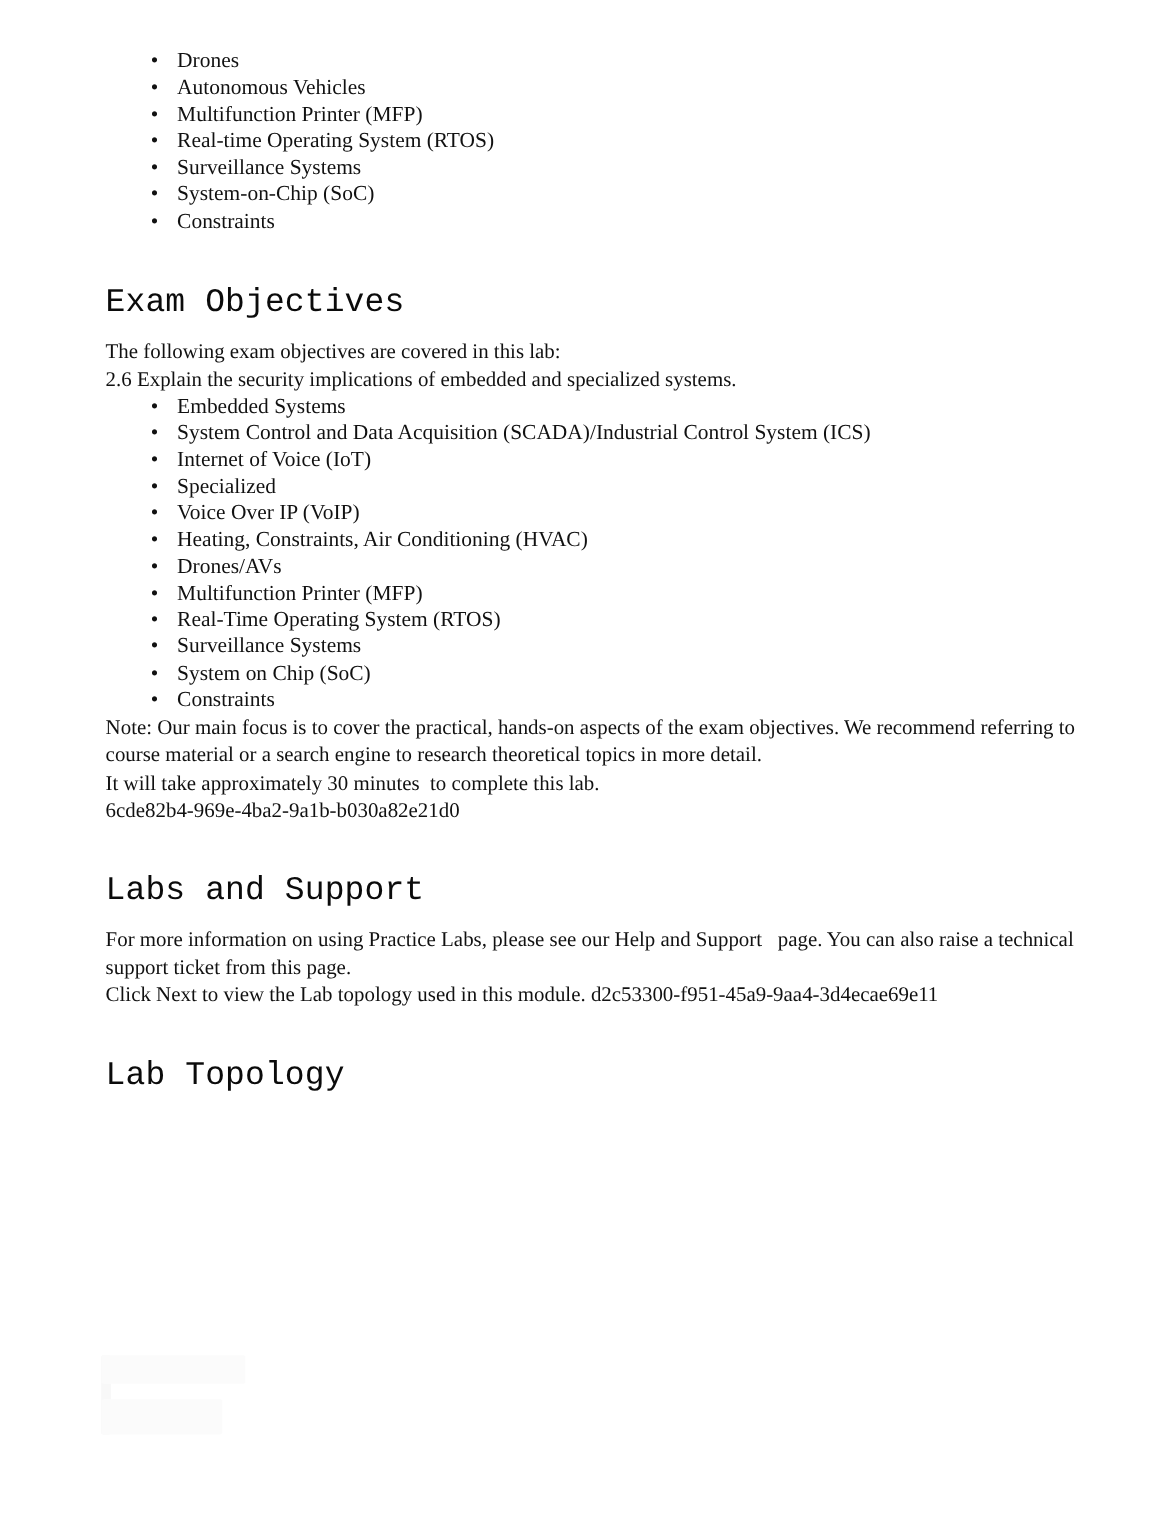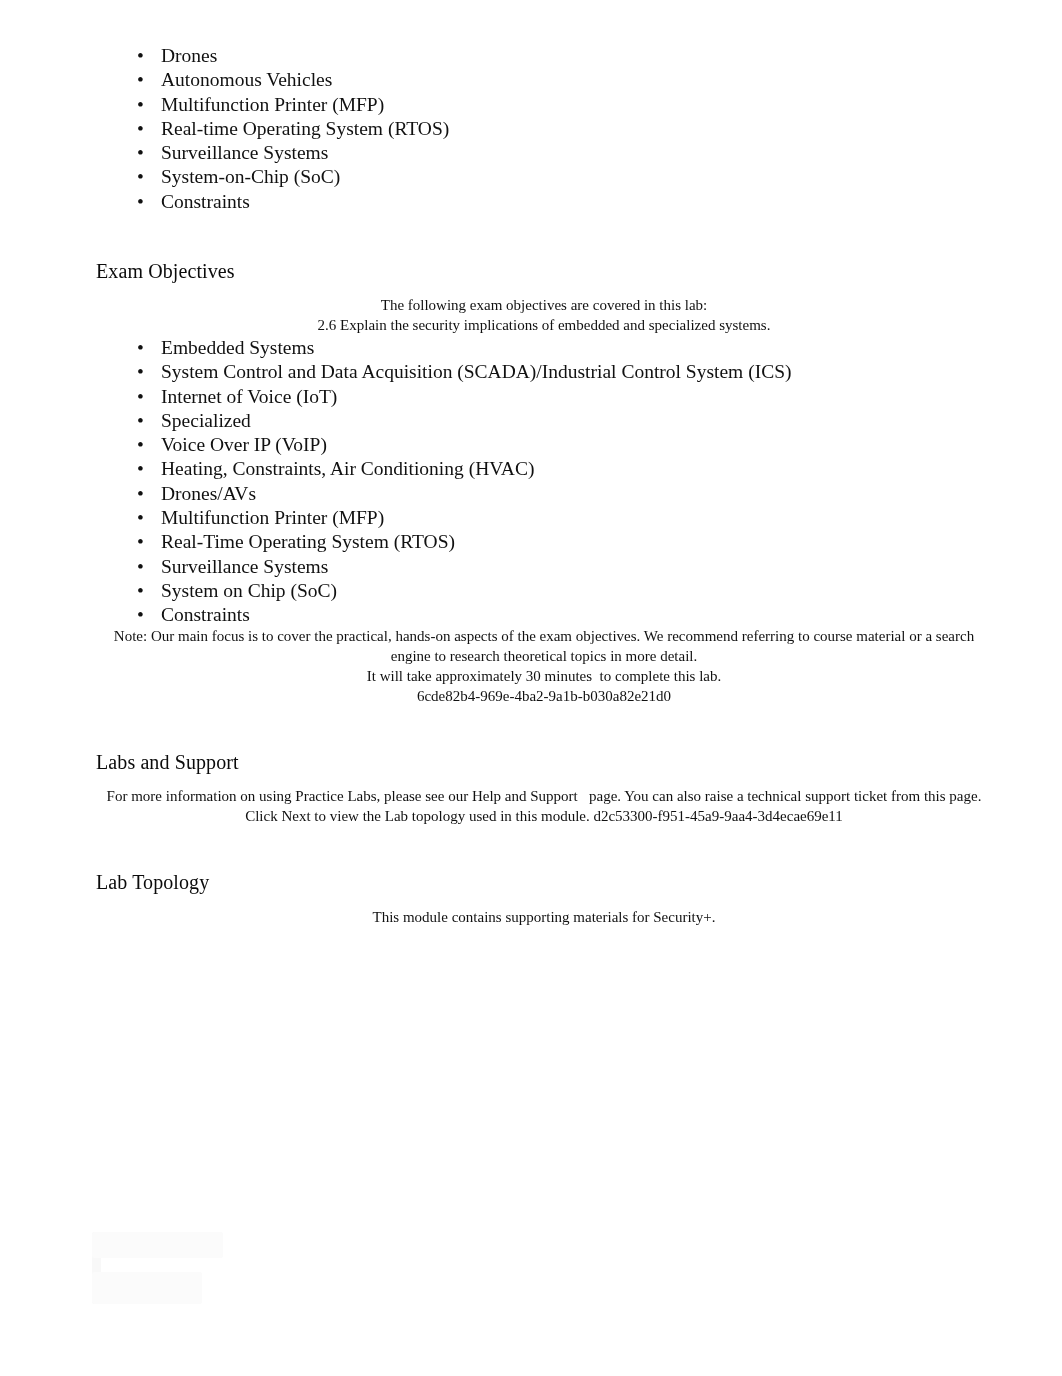--- a/index.html
+++ b/index.html
@@ -29,42 +29,42 @@
 
   .content {
     position: absolute;
     left: 96px;
     top: 44px;
     width: 896px;
   }
 
   
   h1.section-heading {
-    font-family: Liberation Serif, serif;
-    font-size: 20px;
+    font-family: Liberation Mono, monospace;
+    font-size: 30px;
     font-weight: 400;
     line-height: 1.12;
     color: #0b0b0b;
     margin: 0;
     letter-spacing: 0.1px;
   }
 
   .heading-block {
     margin-top: 44px;
     margin-bottom: 14px;
   }
   .heading-block.first-heading { margin-top: 46px; }
 
   
   p.body-text {
-    font-size: 15px;
+    font-size: 19px;
     line-height: 1.33;
     margin: 0 0 0 0;
     color: #111111;
-    text-align: center;
+    text-align: left;
     white-space: pre-wrap;
   }
 
   .para-gap { margin-top: 26px; }
 
   
   ul.bullets {
     list-style: none;
     margin: 0;
     padding: 0;
@@ -232,21 +232,20 @@
     </div>
 
     <p class="body-text">For more information on using Practice Labs, please see our Help and Support   page. You can also raise a technical support ticket from this page.</p>
 
     <p class="body-text para-gap">Click Next to view the Lab topology used in this module. d2c53300-f951-45a9-9aa4-3d4ecae69e11</p>
 
     <div class="heading-block">
       <h1 class="section-heading">Lab Topology</h1>
     </div>
 
-    <p class="body-text">This module contains supporting materials for Security+.</p>
 
   </div>
 
   <div class="placeholder-area">
     <div class="placeholder-block edge"></div>
     <div class="placeholder-block one"></div>
     <div class="placeholder-block two"></div>
   </div>
 </div>
 

